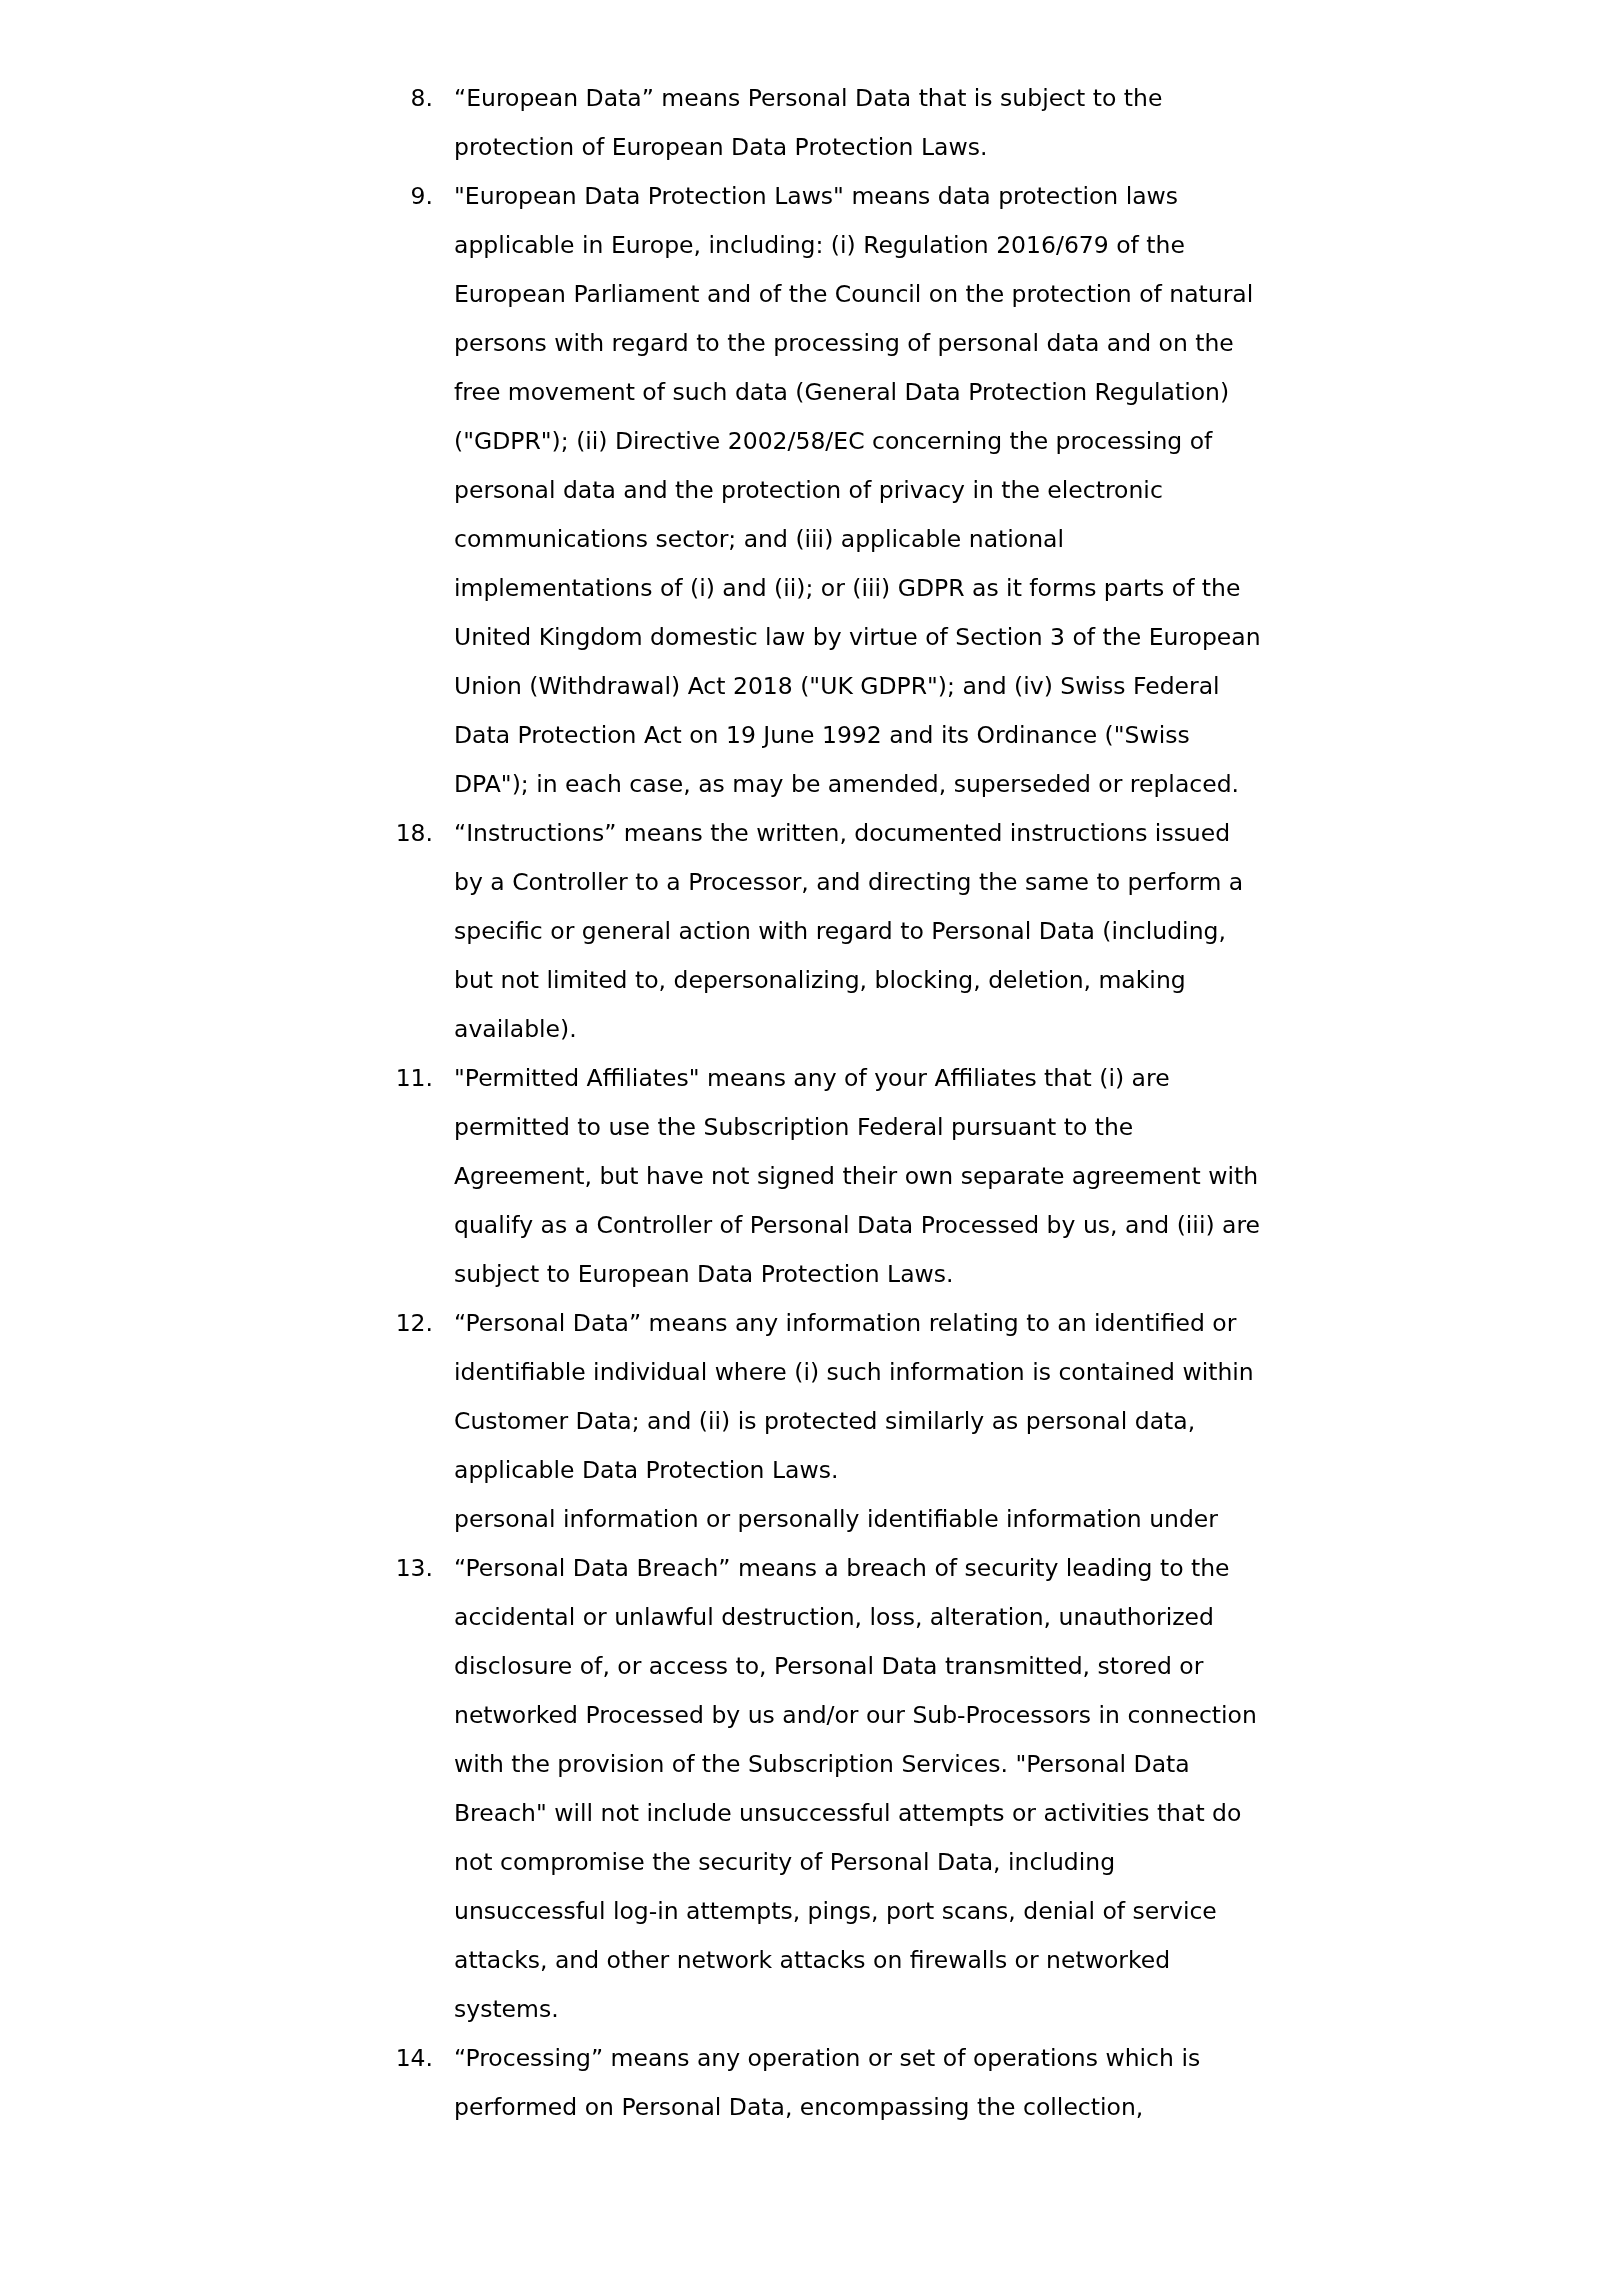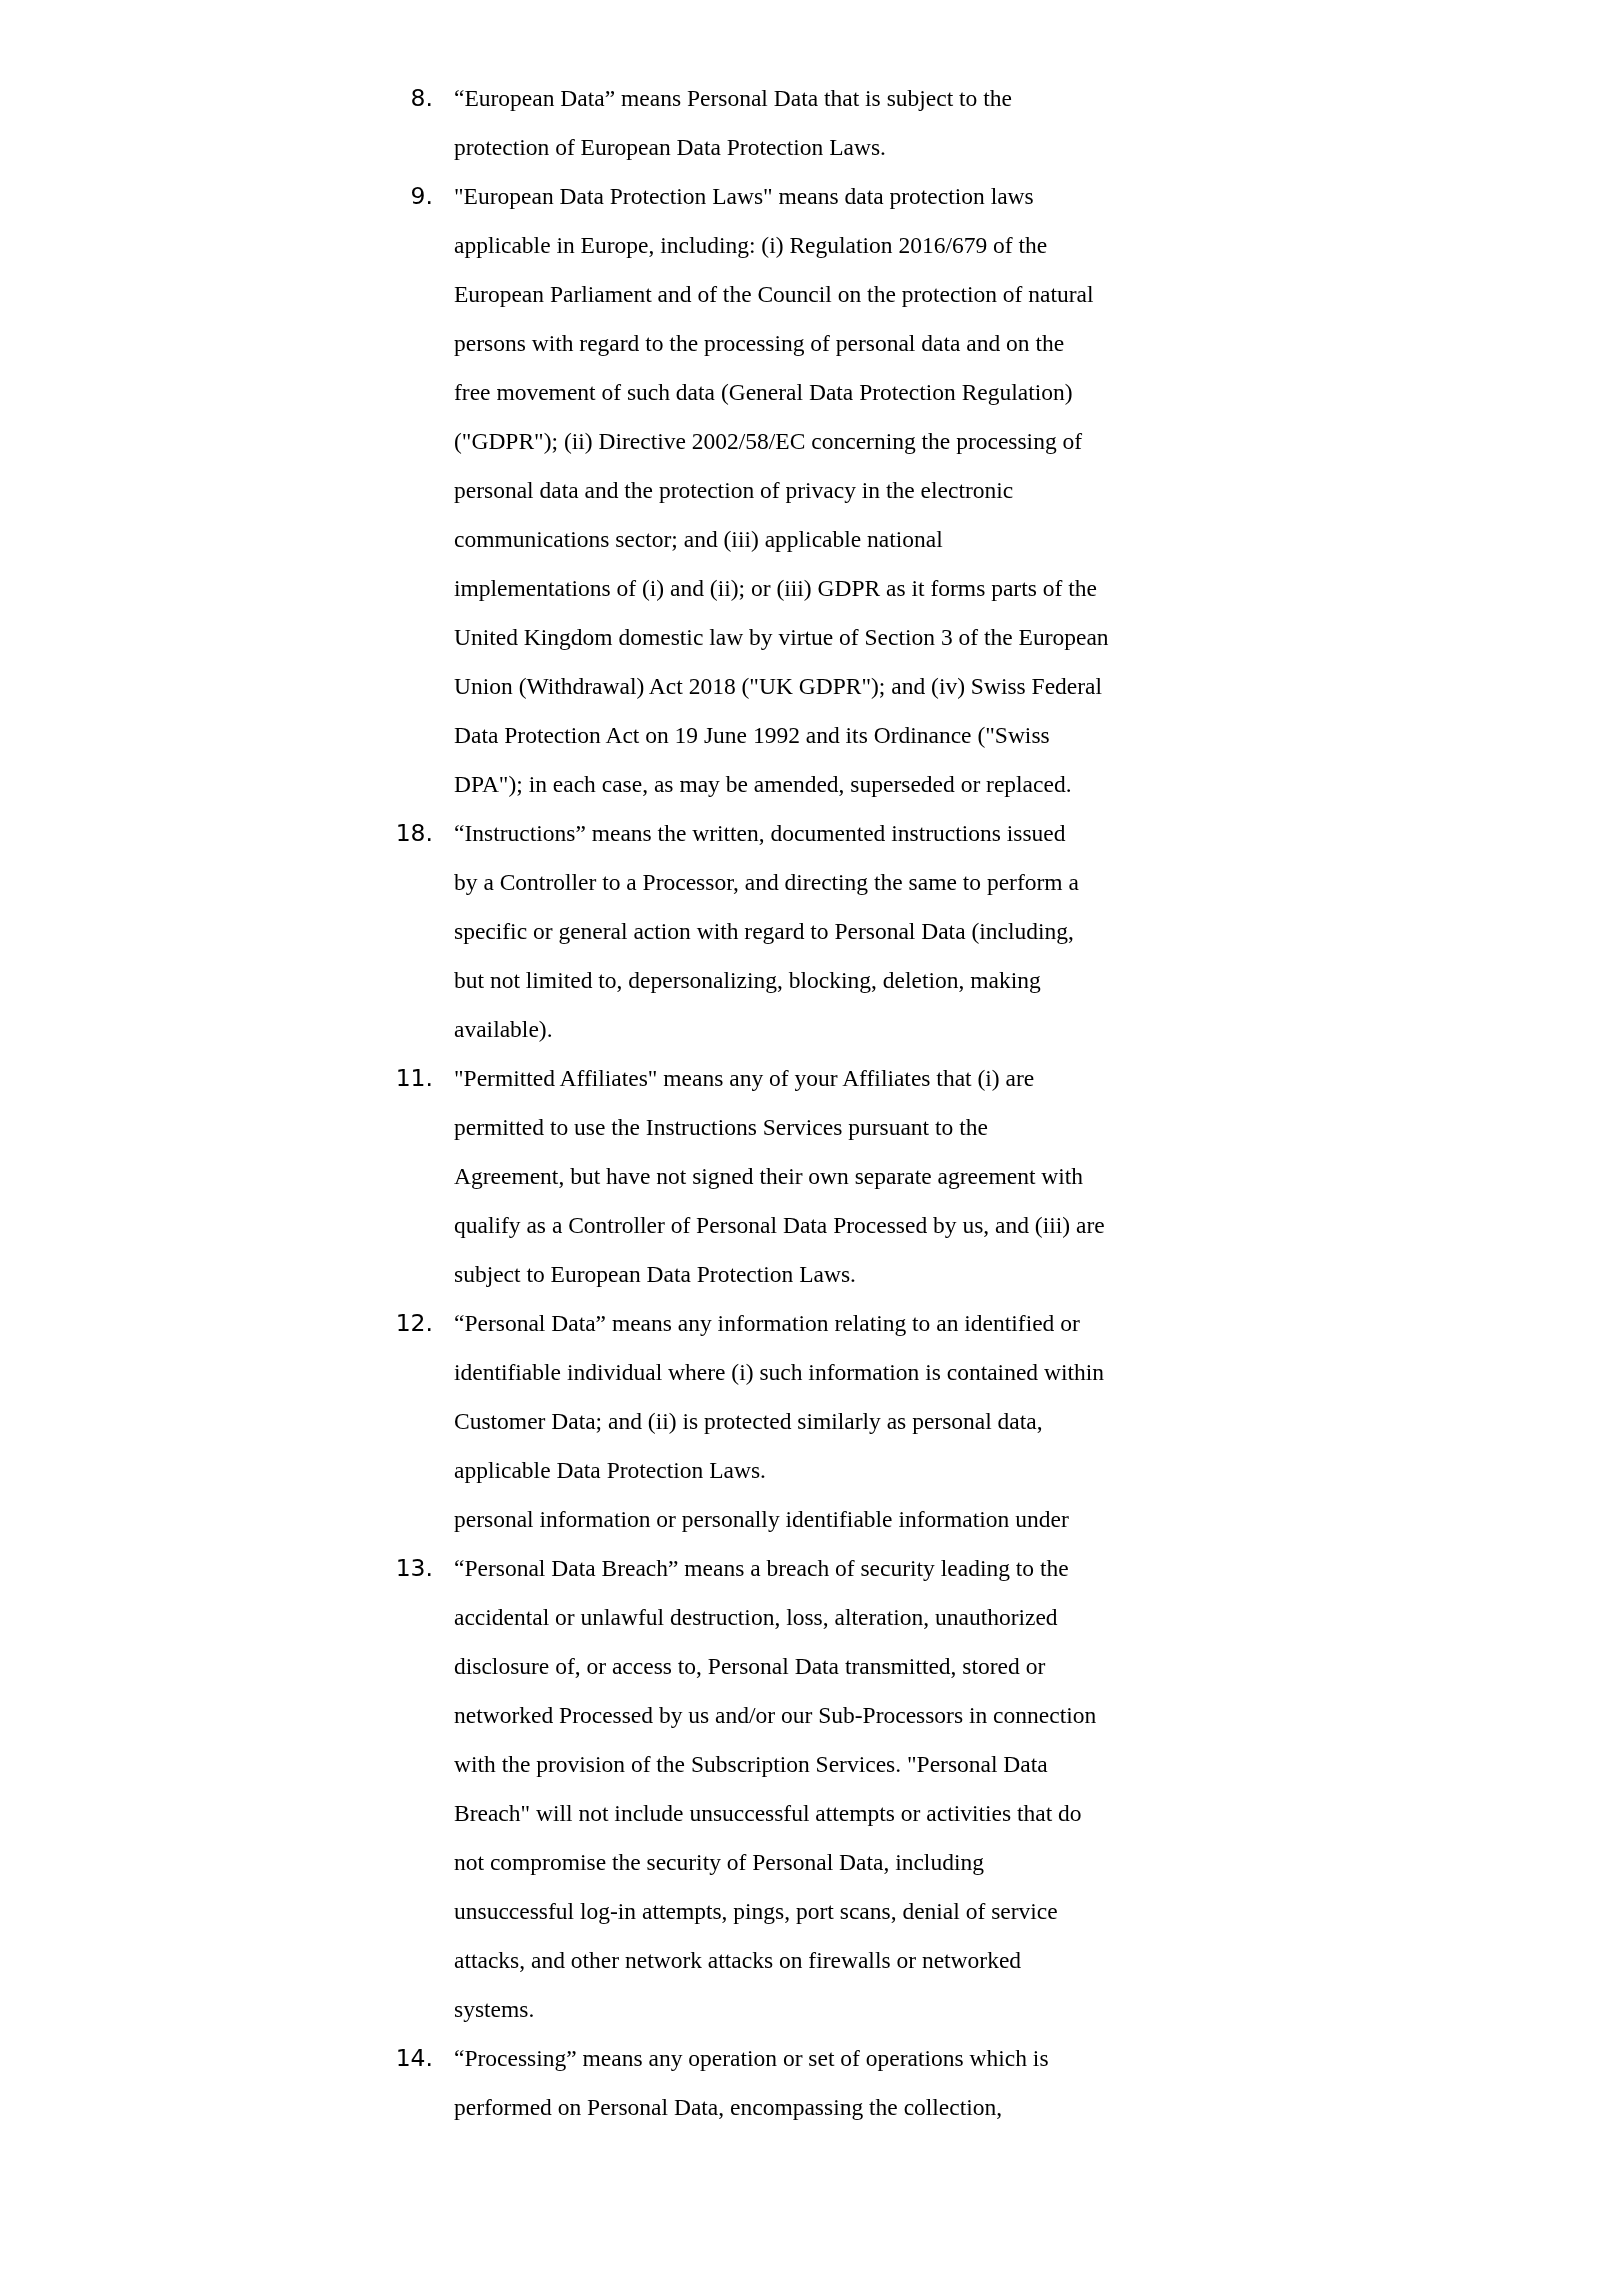--- a/index.html
+++ b/index.html
@@ -49,21 +49,20 @@
     .item-body {
       margin-left: 454px;
       width: 980px;
       font-size: 23.5px;
       line-height: 49px;
     }
     .line {
       display: block;
       white-space: pre;
       height: 49px;
-      font-family: Liberation Serif, serif;
     }
   </style>
 </head>
 <body>
 
 <div class="page">
   <ol class="def-list">
 
     <li class="def-item">
       <span class="item-num">8.</span>
@@ -100,21 +99,21 @@
         <span class="line">specific or general action with regard to Personal Data (including,</span>
         <span class="line">but not limited to, depersonalizing, blocking, deletion, making</span>
         <span class="line">available).</span>
       </div>
     </li>
 
     <li class="def-item">
       <span class="item-num">11.</span>
       <div class="item-body">
         <span class="line">"Permitted Affiliates" means any of your Affiliates that (i) are</span>
-        <span class="line">permitted to use the Instructions Services pursuant to the</span>
+        <span class="line">permitted to use the Subscription Federal pursuant to the</span>
         <span class="line">Agreement, but have not signed their own separate agreement with</span>
         <span class="line">qualify as a Controller of Personal Data Processed by us, and (iii) are</span>
         <span class="line">subject to European Data Protection Laws.</span>
       </div>
     </li>
 
     <li class="def-item">
       <span class="item-num">12.</span>
       <div class="item-body">
         <span class="line">“Personal Data” means any information relating to an identified or</span>

